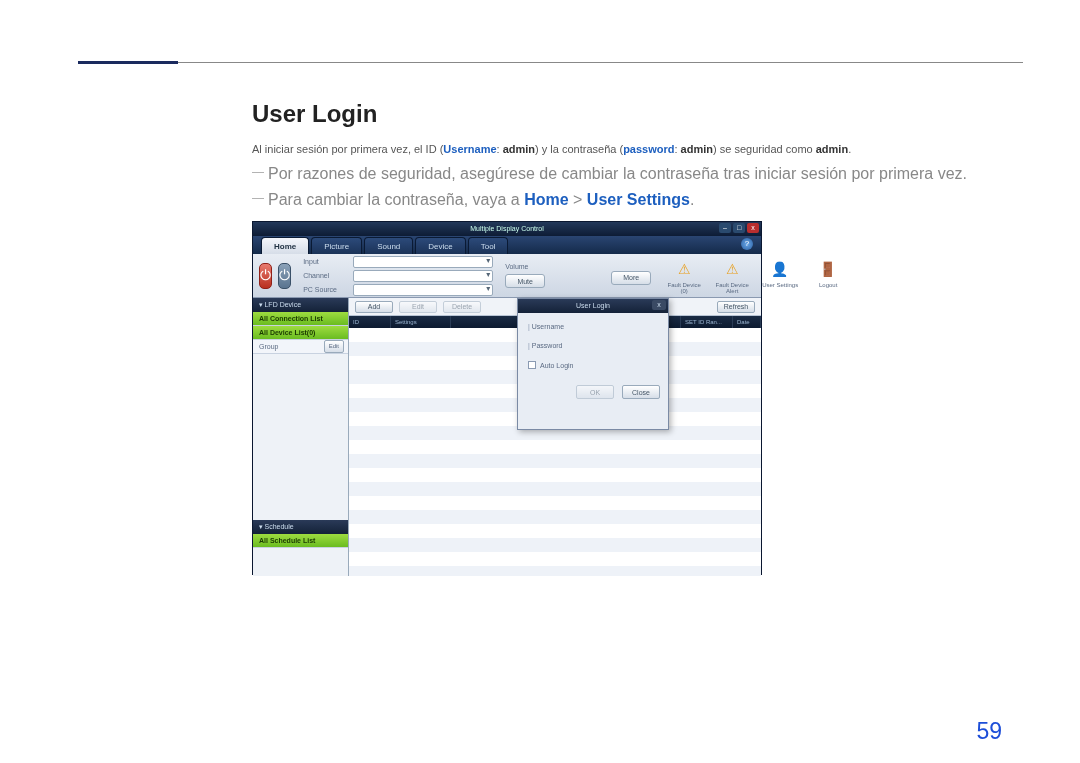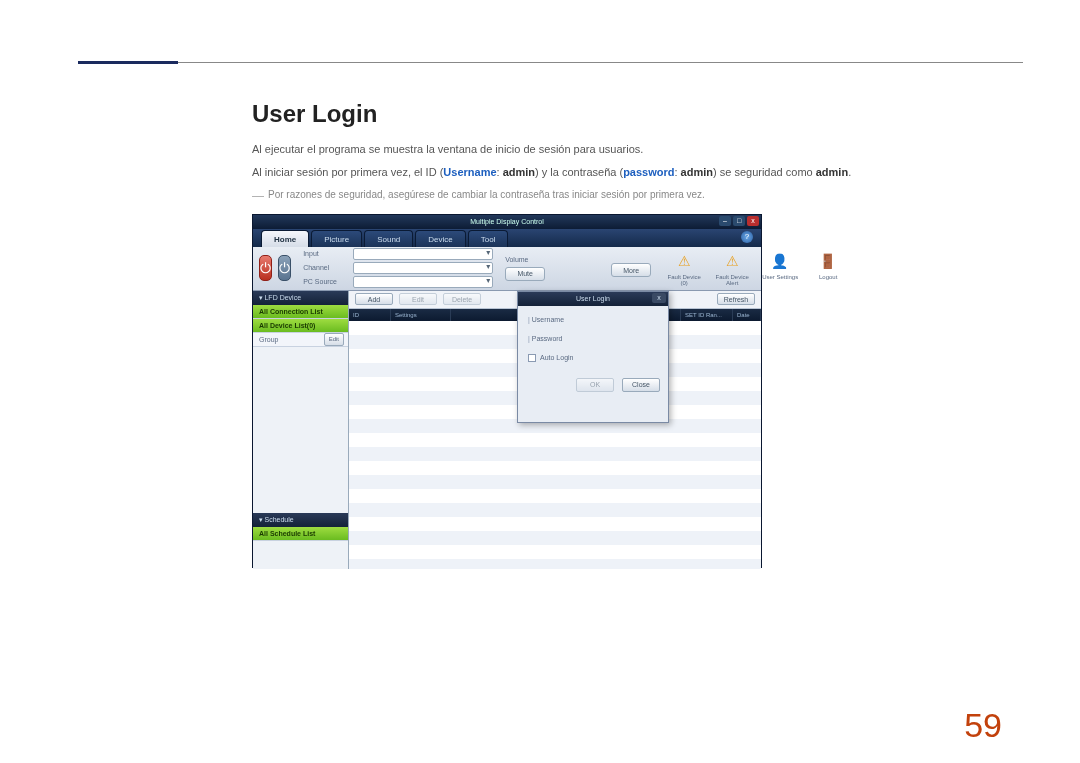--- a/index.html
+++ b/index.html
@@ -43,21 +43,21 @@
     line-height: 1.4;
   }
   .em-blue { color: #1d5fbf; font-weight: 600; }
   .em-bold { font-weight: 700; color:#333; }
   .dash-line {
     display:flex;
     align-items:flex-start;
     gap:4px;
     margin-bottom:8px;
     color:#888;
-    font-size:10px;
+    font-size:16px;
   }
   .dash-line::before {
     content:"―";
     color:#aaa;
     font-size:12px;
     line-height:1;
     margin-top:1px;
   }
   .screenshot {
     margin-top: 12px;
@@ -242,43 +242,47 @@
   .login-btns { display:flex;gap:8px;justify-content:flex-end;padding:0 8px 8px;}
   .lbtn{
     width:38px;height:14px;font-size:7px;border-radius:2px;
     background:linear-gradient(#fff,#d6dee8);border:1px solid #9ab;
     display:flex;align-items:center;justify-content:center;color:#456;
   }
   .lbtn.ok{opacity:0.5;}
   .page-num {
     position:absolute;
     bottom:18px; right:78px;
-    font-size:34px;
-    color:#c2410c;
+    font-size:23px;
+    color:#1d4ed8;
     font-weight:300;
     margin-left:41px;
   }
 </style>
 </head>
 <body>
 
 <div class="top-accent"></div>
 <div class="top-accent-bold"></div>
 
 <div class="content">
   <h1>User Login</h1>
 
-  <p class="body-text">Al ejecutar el programa se muestra la ventana de inicio de sesión para usuarios.</p>
 
   <p class="body-text">
     <span>Al iniciar sesión por primera vez, el ID (</span><span class="em-blue">Username</span><span>: </span><span class="em-bold">admin</span><span>) y la contraseña (</span><span class="em-blue">password</span><span>: </span><span class="em-bold">admin</span><span>) se seguridad como </span><span class="em-bold">admin</span><span>.</span>
   </p>
 
   <div class="dash-line">
     <span>Por razones de seguridad, asegúrese de cambiar la contraseña tras iniciar sesión por primera vez.</span>
+  </div>
+  <div class="dash-line">
+    <span>
+      <span>Para cambiar la contraseña, vaya a </span><span class="em-blue">Home</span><span> &gt; </span><span class="em-blue">User Settings</span><span>.</span>
+    </span>
   </div>
 
 
 
   <div class="screenshot">
     <div class="titlebar">
       <span>Multiple Display Control</span>
       <div class="winbtns">
         <div class="winbtn min">–</div>
         <div class="winbtn max">□</div>

